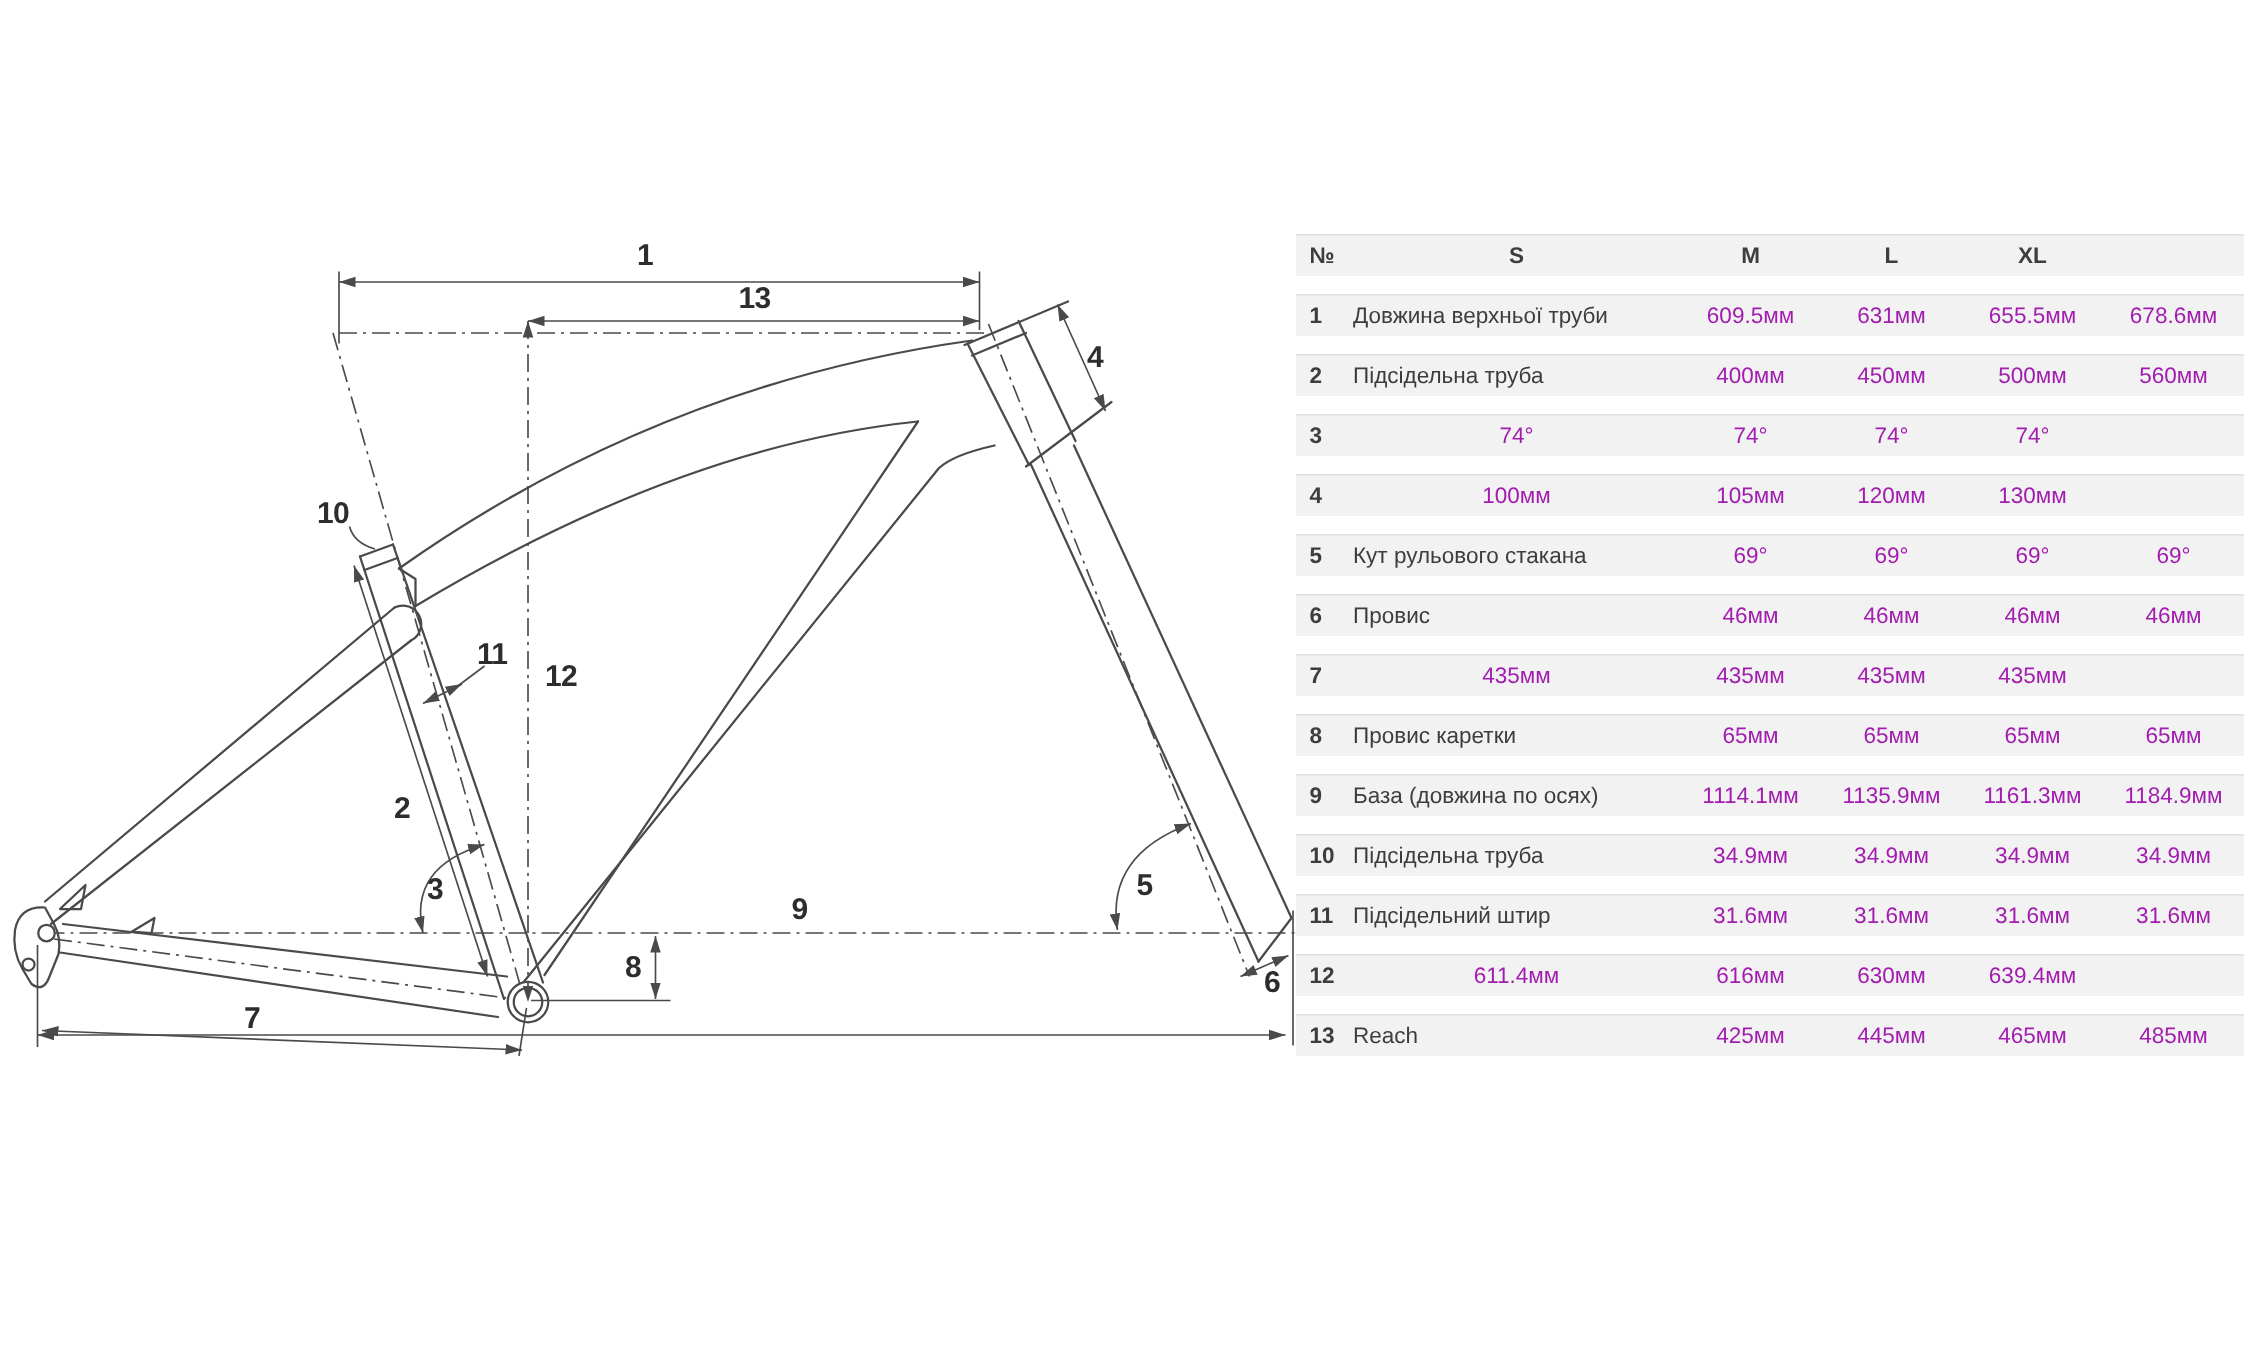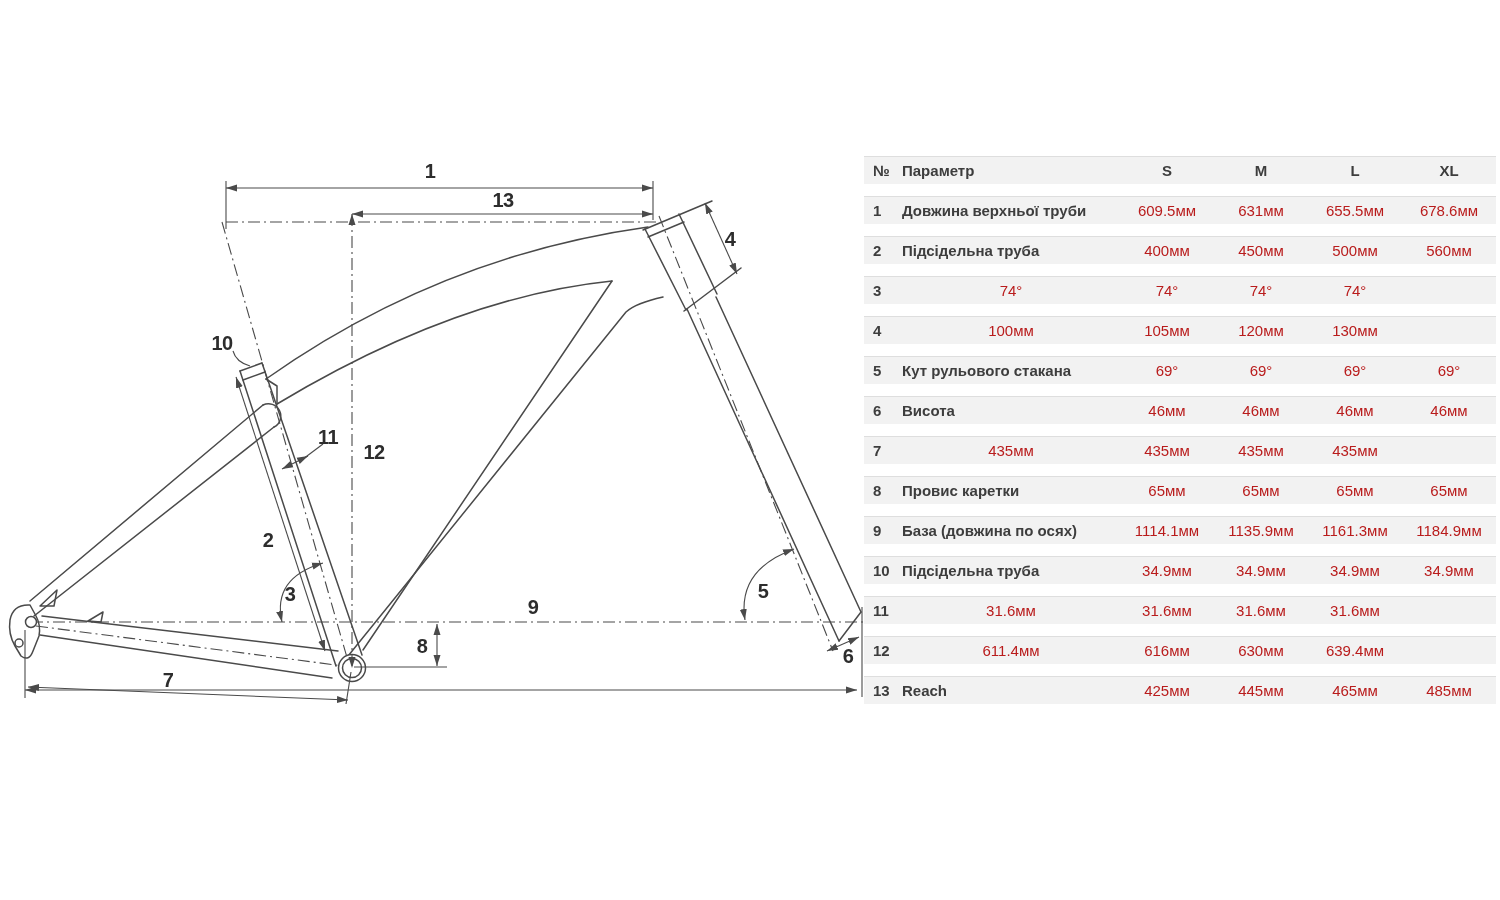--- a/index.html
+++ b/index.html
@@ -16,22 +16,22 @@
           font:700 20px "Liberation Sans",sans-serif;color:#2d2d2d;letter-spacing:-0.5px;
           white-space:nowrap;}
   
   #geo-table{position:absolute;left:864px;top:156px;width:632px;}
   .trow{display:grid;grid-template-columns:38px 218px 94px 94px 94px 94px;
         height:27px;line-height:27px;background:#f2f2f2;border-top:1px solid #dedede;
         margin-bottom:12px;font-size:15px;color:#3d3d3d;}
   .trow:last-child{margin-bottom:0;}
   .c{overflow:hidden;white-space:nowrap;}
   .c.n{padding-left:9px;font-weight:700;}
-  .c.p{font-weight:700;}
-  .c.v{text-align:center;font-weight:400;color:#b91c1c;}
+  .c.p{font-weight:400;}
+  .c.v{text-align:center;font-weight:400;color:#a21caf;}
   .trow.head .c{font-weight:700;color:#3d3d3d;}
   .trow.head .c.v{color:#3d3d3d;}
 </style>
 </head>
 <body>
 
 <div id="stage">
 
   <svg id="frame-svg" width="880" height="900" viewBox="0 0 880 900">
     <defs>
@@ -128,21 +128,20 @@
       <div class="dlabel" style="left: 763px; top: 591px; color: rgb(45, 45, 45);">5</div>
       <div class="dlabel" style="left: 533px; top: 607px; color: rgb(45, 45, 45);">9</div>
       <div class="dlabel" style="left: 422px; top: 646px; color: rgb(45, 45, 45);">8</div>
       <div class="dlabel" style="left: 848px; top: 656px; color: rgb(45, 45, 45);">6</div>
       <div class="dlabel" style="left: 168px; top: 680px; color: rgb(45, 45, 45);">7</div>
     </div>
 
   <div id="geo-table">
     <div class="trow head">
       <span class="c n">№</span>
-      <span class="c p">Параметр</span>
       <span class="c v">S</span>
       <span class="c v">M</span>
       <span class="c v">L</span>
       <span class="c v">XL</span>
     </div>
     <div id="geo-rows">
     <div class="trow">
       <span class="c n">1</span>
       <span class="c p">Довжина верхньої труби</span>
       <span class="c v">609.5мм</span>
@@ -180,21 +179,21 @@
       <span class="c n">5</span>
       <span class="c p">Кут рульового стакана</span>
       <span class="c v">69°</span>
       <span class="c v">69°</span>
       <span class="c v">69°</span>
       <span class="c v">69°</span>
     </div>
 
     <div class="trow">
       <span class="c n">6</span>
-      <span class="c p">Висота</span>
+      <span class="c p">Провис</span>
       <span class="c v">46мм</span>
       <span class="c v">46мм</span>
       <span class="c v">46мм</span>
       <span class="c v">46мм</span>
     </div>
 
     <div class="trow">
       <span class="c n">7</span>
       <span class="c v">435мм</span>
       <span class="c v">435мм</span>
@@ -224,20 +223,21 @@
       <span class="c n">10</span>
       <span class="c p">Підсідельна труба</span>
       <span class="c v">34.9мм</span>
       <span class="c v">34.9мм</span>
       <span class="c v">34.9мм</span>
       <span class="c v">34.9мм</span>
     </div>
 
     <div class="trow">
       <span class="c n">11</span>
+      <span class="c p">Підсідельний штир</span>
       <span class="c v">31.6мм</span>
       <span class="c v">31.6мм</span>
       <span class="c v">31.6мм</span>
       <span class="c v">31.6мм</span>
     </div>
 
     <div class="trow">
       <span class="c n">12</span>
       <span class="c v">611.4мм</span>
       <span class="c v">616мм</span>

